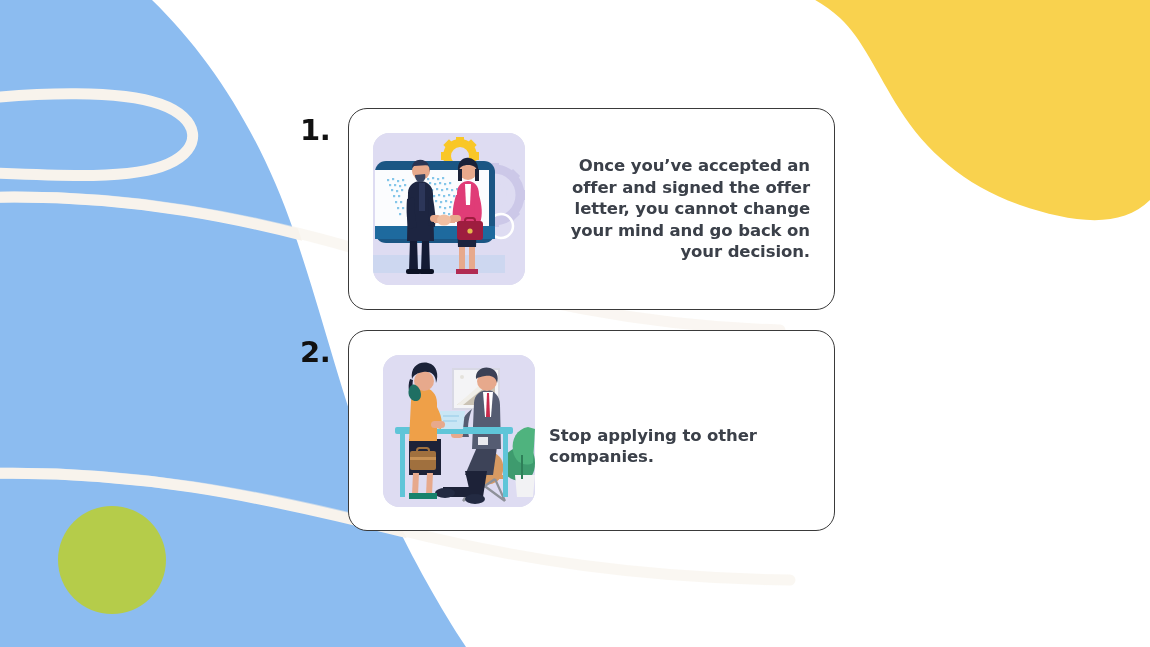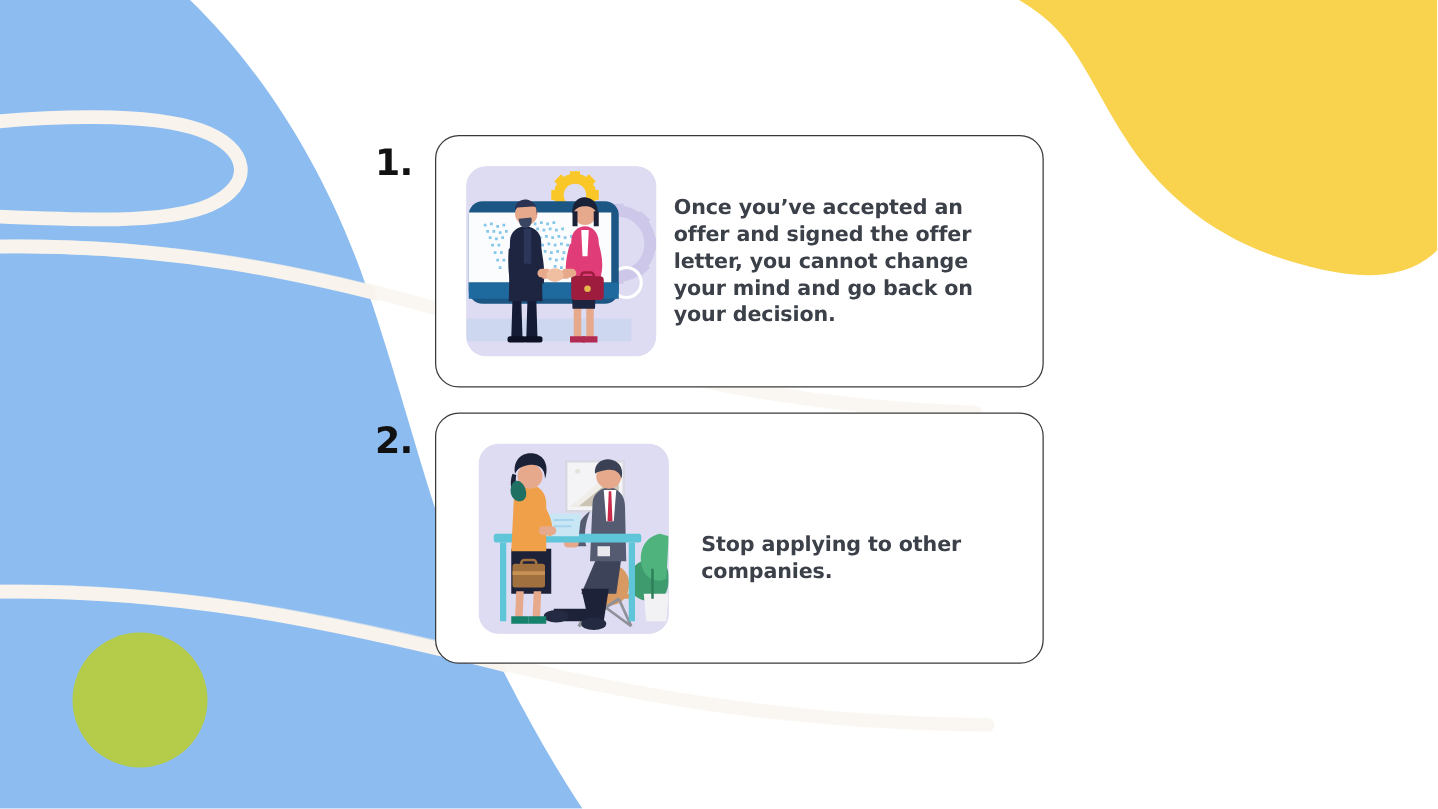--- a/index.html
+++ b/index.html
@@ -44,21 +44,21 @@
     letter-spacing:-0.5px;
   }
   .card {
     background:#FFFFFF;
     border:1.4px solid #3A3A3A;
     border-radius:19px;
     display:flex;
     align-items:center;
     box-sizing:border-box;
   }
-  .card-1 { width:487px; height:202px; padding:28px 14px; }
+  .card-1 { width:487px; height:202px; padding:28px 14px;text-align:right; }
   .card-2 { width:487px; height:201px; padding:12px 14px; }
 
   .thumb {
     flex:0 0 auto;
     border-radius:16px;
     overflow:hidden;
     background:#DCDCEF;
   }
   .thumb-1 { width:152px; height:152px; margin-left:10px; }
   .thumb-2 { width:152px; height:152px; margin-left:20px; }
@@ -67,21 +67,21 @@
     flex:1 1 auto;
     font-family:"DejaVu Sans", sans-serif;
     font-weight:bold;
     font-size:16.5px;
     line-height:1.30;
     color:#3B4049;
     letter-spacing:-0.1px;
     white-space:pre-line;
   }
   .text-1 { padding-left:14px; padding-right:10px; }
-  .text-2 { padding-left:26px; padding-right:10px;margin-top:31px; }
+  .text-2 { padding-left:14px; padding-right:10px;margin-top:31px; }
 </style>
 </head>
 <body>
 
 <div id="slide">
 
   <svg id="bg-decor" viewBox="0 0 1150 647">
     <defs>
       <clipPath id="blobClip">
         <path d="M0,0 L150,0

